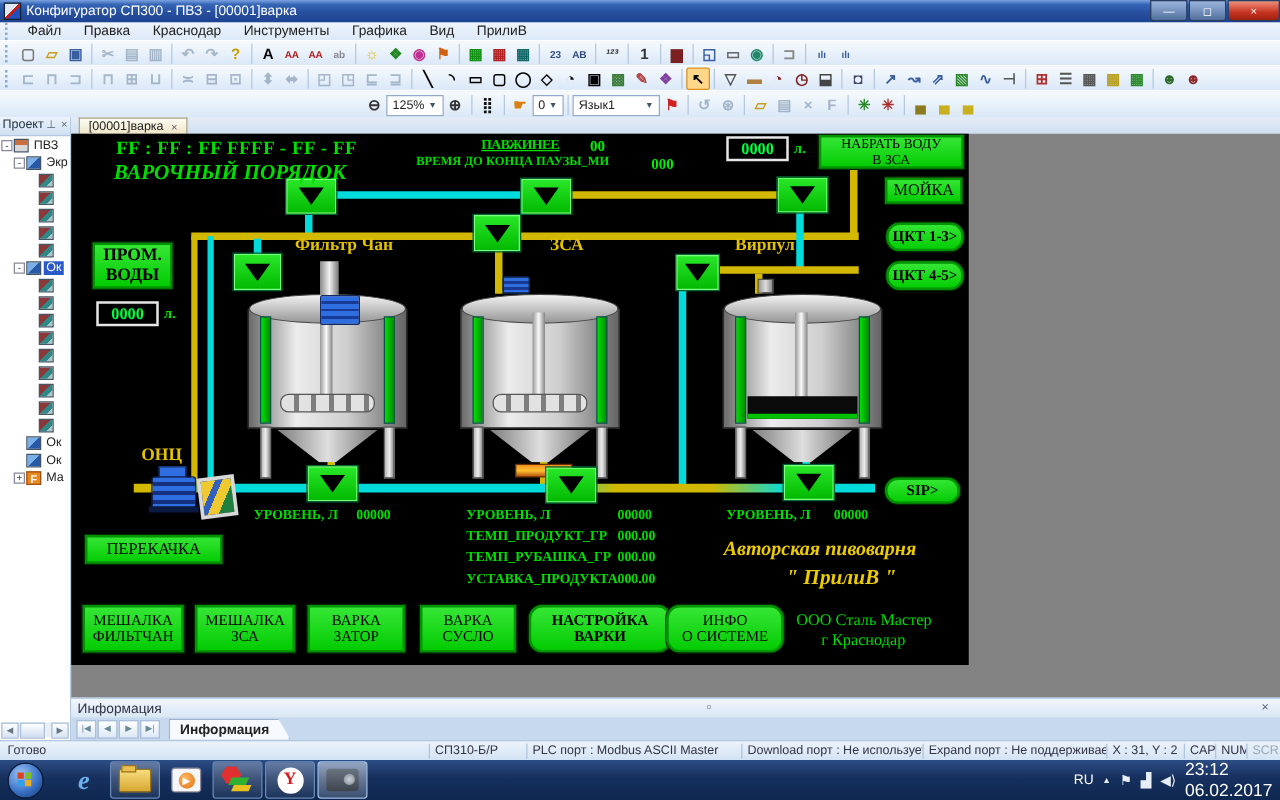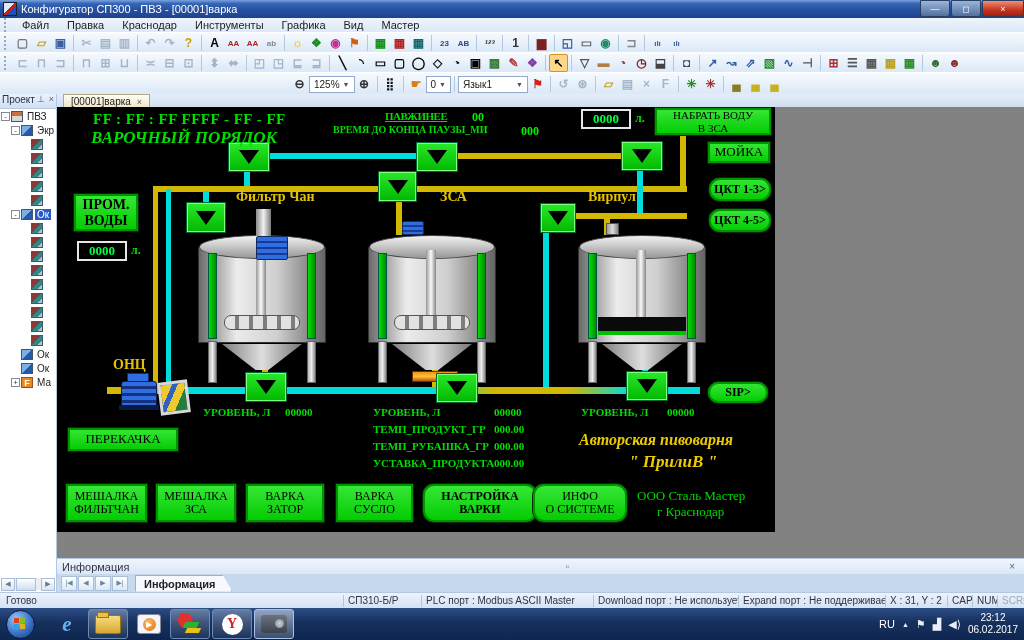--- a/index.html
+++ b/index.html
@@ -131,21 +131,21 @@
   .wmp{width:22px;height:18px;background:#f4f6fa;border-radius:3px;border:1px solid #889;display:flex;align-items:center;justify-content:center}
   .wmpc{width:13px;height:13px;border-radius:50%;background:radial-gradient(circle at 40% 35%,#ffb860,#e07010);display:flex;align-items:center;justify-content:center;color:#fff;font-size:8px}
   .hexred{width:16px;height:14px;background:#e03030;clip-path:polygon(25% 0,75% 0,100% 50%,75% 100%,25% 100%,0 50%);position:absolute;left:6px;top:3px}
   .chevg{position:absolute;left:13px;top:12px;width:14px;height:6px;background:#30b030;transform:skewX(-25deg)}
   .chevy{position:absolute;left:15px;top:18px;width:14px;height:5px;background:#e8c020;transform:skewX(-25deg)}
   .ycirc{width:21px;height:21px;border-radius:50%;background:#fff;display:flex;align-items:center;justify-content:center;color:#d02020;font:bold 14px "Liberation Serif",serif}
   .cfg{width:26px;height:18px;background:linear-gradient(#6a7480,#3c444e);border-radius:3px;position:relative}
   .cfg::before{content:"";position:absolute;right:3px;top:4px;width:9px;height:9px;border-radius:50%;background:radial-gradient(#cdd4dc,#7a828c)}
   .tray{margin-left:auto;display:flex;align-items:center;gap:7px;color:#fff;padding-right:6px}
   .trayico{font-size:11px;color:#e8eef6}
-  .clock{text-align:center;font-size:10px;line-height:1.25;color:#fff}
+  .clock{text-align:left;font-size:14px;line-height:1.25;color:#fff}
 </style>
 </head>
 <body>
 
 <div class="page">
 
   <div class="a titlebar">
     <span class="appicon"></span>
     <span>Конфигуратор СП300 - ПВЗ - [00001]варка</span>
     <span class="wbtns">
@@ -157,21 +157,21 @@
 
   <div class="a menubar">
     <i class="grip"></i>
     <span class="ticons" id="menu">
         <div class="mitem">Файл</div>
         <div class="mitem">Правка</div>
         <div class="mitem">Краснодар</div>
         <div class="mitem">Инструменты</div>
         <div class="mitem">Графика</div>
         <div class="mitem">Вид</div>
-        <div class="mitem">Мастер</div>
+        <div class="mitem">ПрилиВ</div>
       </span>
   </div>
 
   <div class="a tbar" style="top:32px;height:20px">
     <i class="grip"></i>
     <span class="ticons" id="tb1">
         <div class="tbtn" style="color: rgb(119, 119, 119);">▢</div>
         <div class="tbtn" style="color: rgb(200, 160, 32);">▱</div>
         <div class="tbtn" style="color: rgb(58, 95, 160);">▣</div>
         <div class="tsep"></div>

